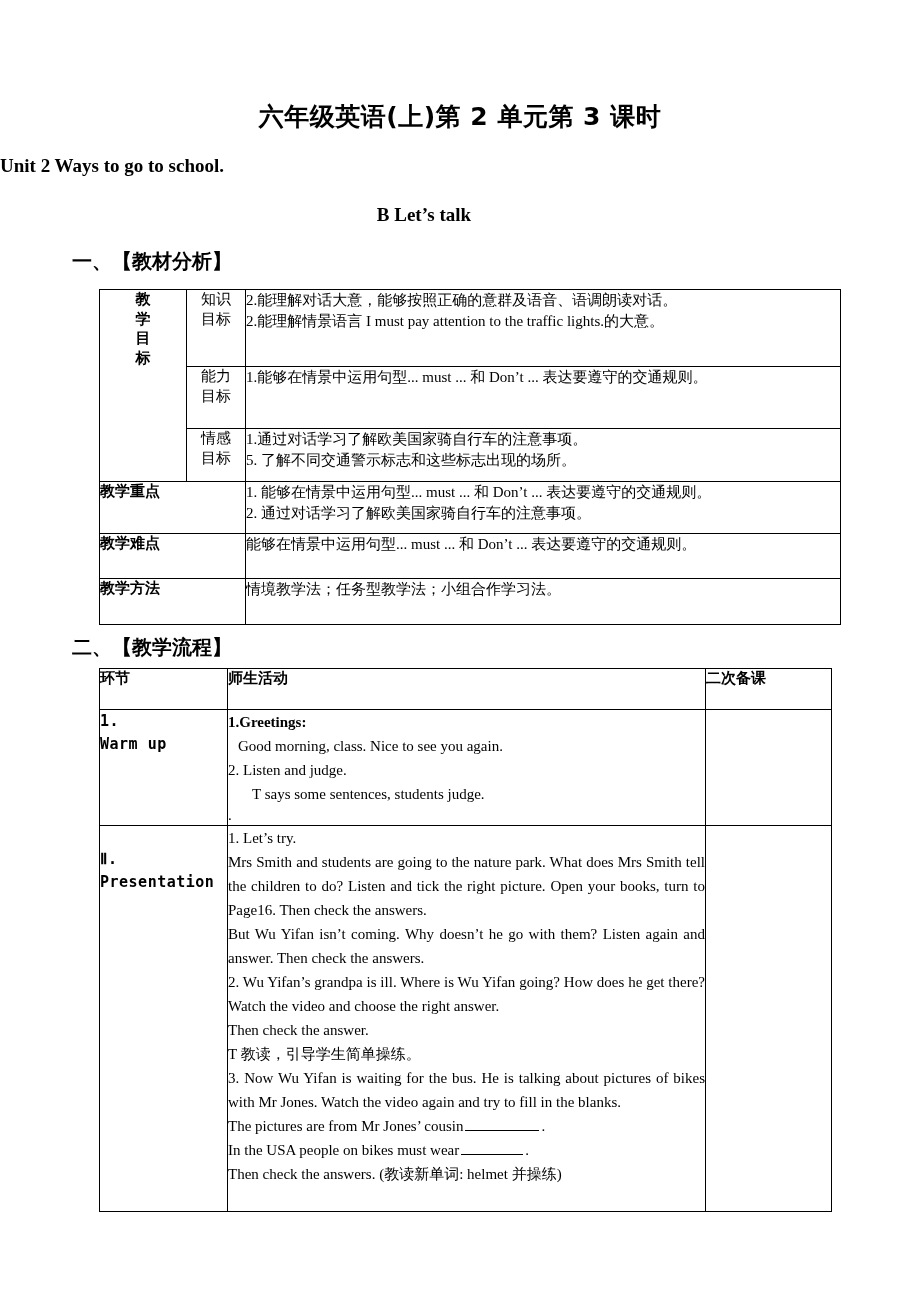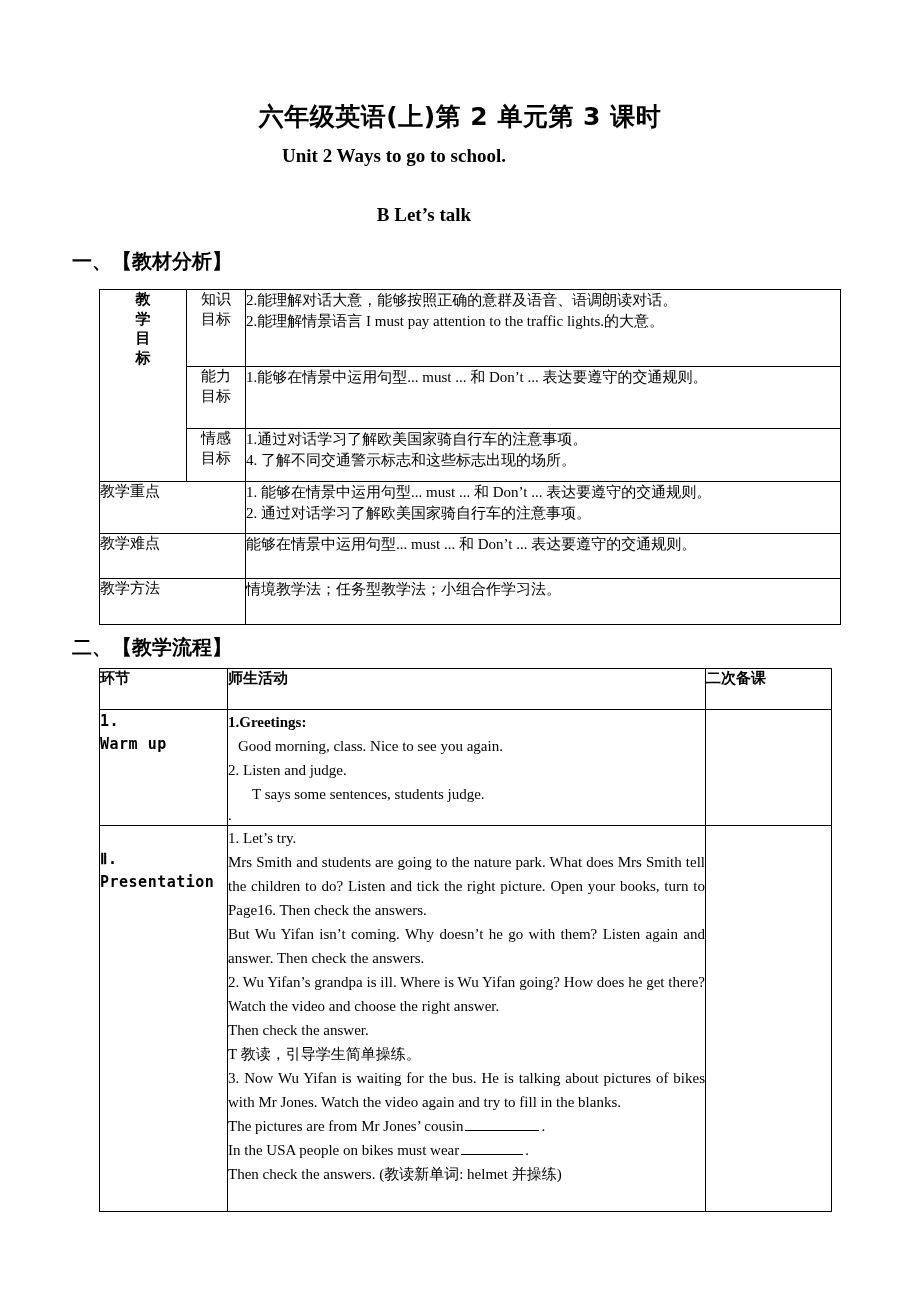--- a/index.html
+++ b/index.html
@@ -31,23 +31,23 @@
     width: 920px;
     text-align: center;
     font-family: "DejaVu Sans", "Liberation Sans", sans-serif;
     font-size: 25px;
     font-weight: 700;
     letter-spacing: 0.5px;
   }
   .sub-title-1 {
     position: absolute;
     left: 0;
-    top: 137px;
+    top: 147px;
     width: 788px;
-    text-align: center;
+    text-align: left;
     font-family: "Liberation Serif", "DejaVu Serif", serif;
     font-size: 19px;
     font-weight: 700;
   }
   .sub-title-2 {
     position: absolute;
     left: 0;
     top: 196px;
     width: 848px;
     text-align: center;
@@ -106,21 +106,21 @@
     font-family: "DejaVu Sans", "Liberation Sans", sans-serif;
     font-size: 15px;
     line-height: 1.32;
   }
   .sub-label span { display: block; }
 
   .row-label {
     text-align: left;
     vertical-align: top;
     font-family: "DejaVu Sans", "Liberation Sans", sans-serif;
-    font-weight: 400;
+    font-weight: 700;
     font-size: 17px;
     padding: 7px 0 0 8px;
   }
 
   .cell-body {
     padding: 5px 6px 4px 6px;
     line-height: 1.42;
     font-size: 15px;
     font-family: "Liberation Serif", "DejaVu Serif", serif;
   }
@@ -221,21 +221,21 @@
           <p>1.能够在情景中运用句型... must ...  和 Don’t ...  表达要遵守的交通规则。</p>
         </td>
       </tr>
       <tr>
         <td class="sub-label" style="height:52px">
           <span>情感</span>
           <span>目标</span>
         </td>
         <td class="cell-body">
           <p>1.通过对话学习了解欧美国家骑自行车的注意事项。</p>
-          <p>4. 了解不同交通警示标志和这些标志出现的场所。</p>
+          <p>5. 了解不同交通警示标志和这些标志出现的场所。</p>
         </td>
       </tr>
 
       <tr>
         <td class="row-label" colspan="2" style="height:51px">教学重点</td>
         <td class="cell-body">
           <p>1. 能够在情景中运用句型... must ...  和 Don’t ...  表达要遵守的交通规则。</p>
           <p>2. 通过对话学习了解欧美国家骑自行车的注意事项。</p>
         </td>
       </tr>

